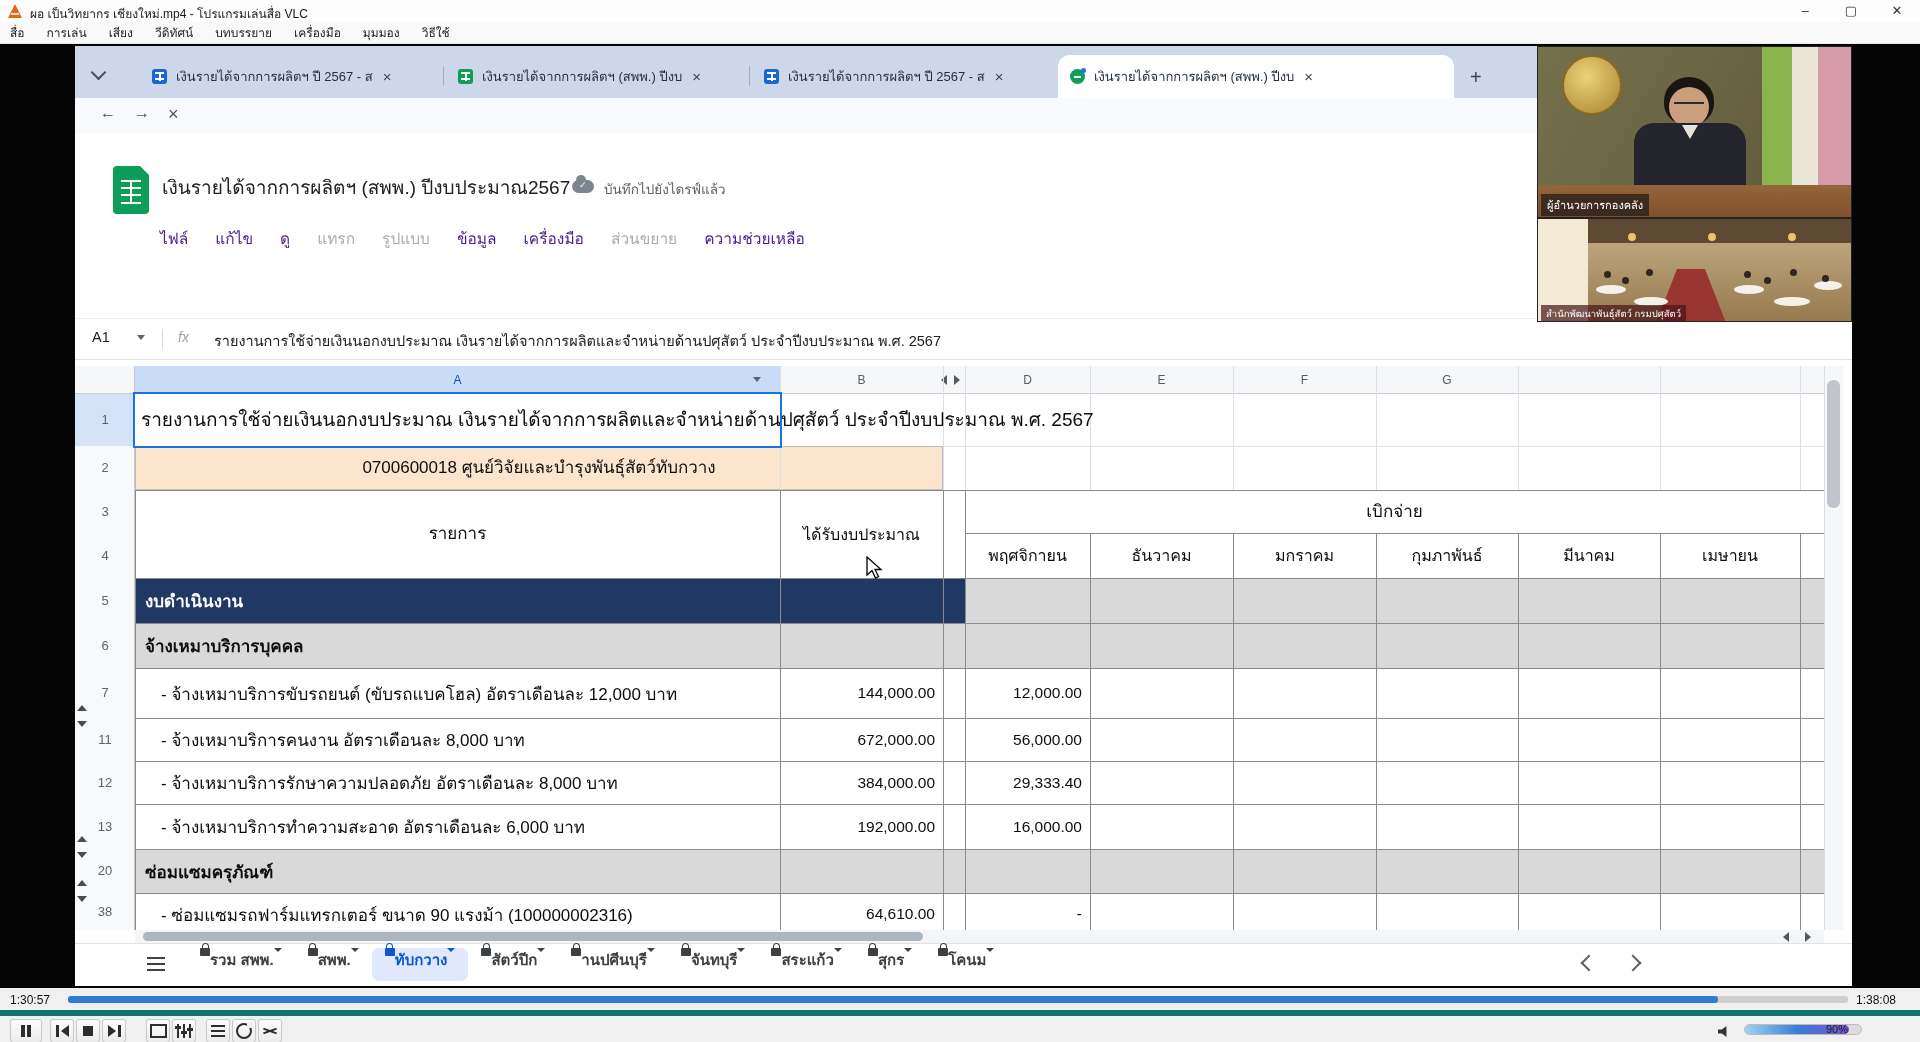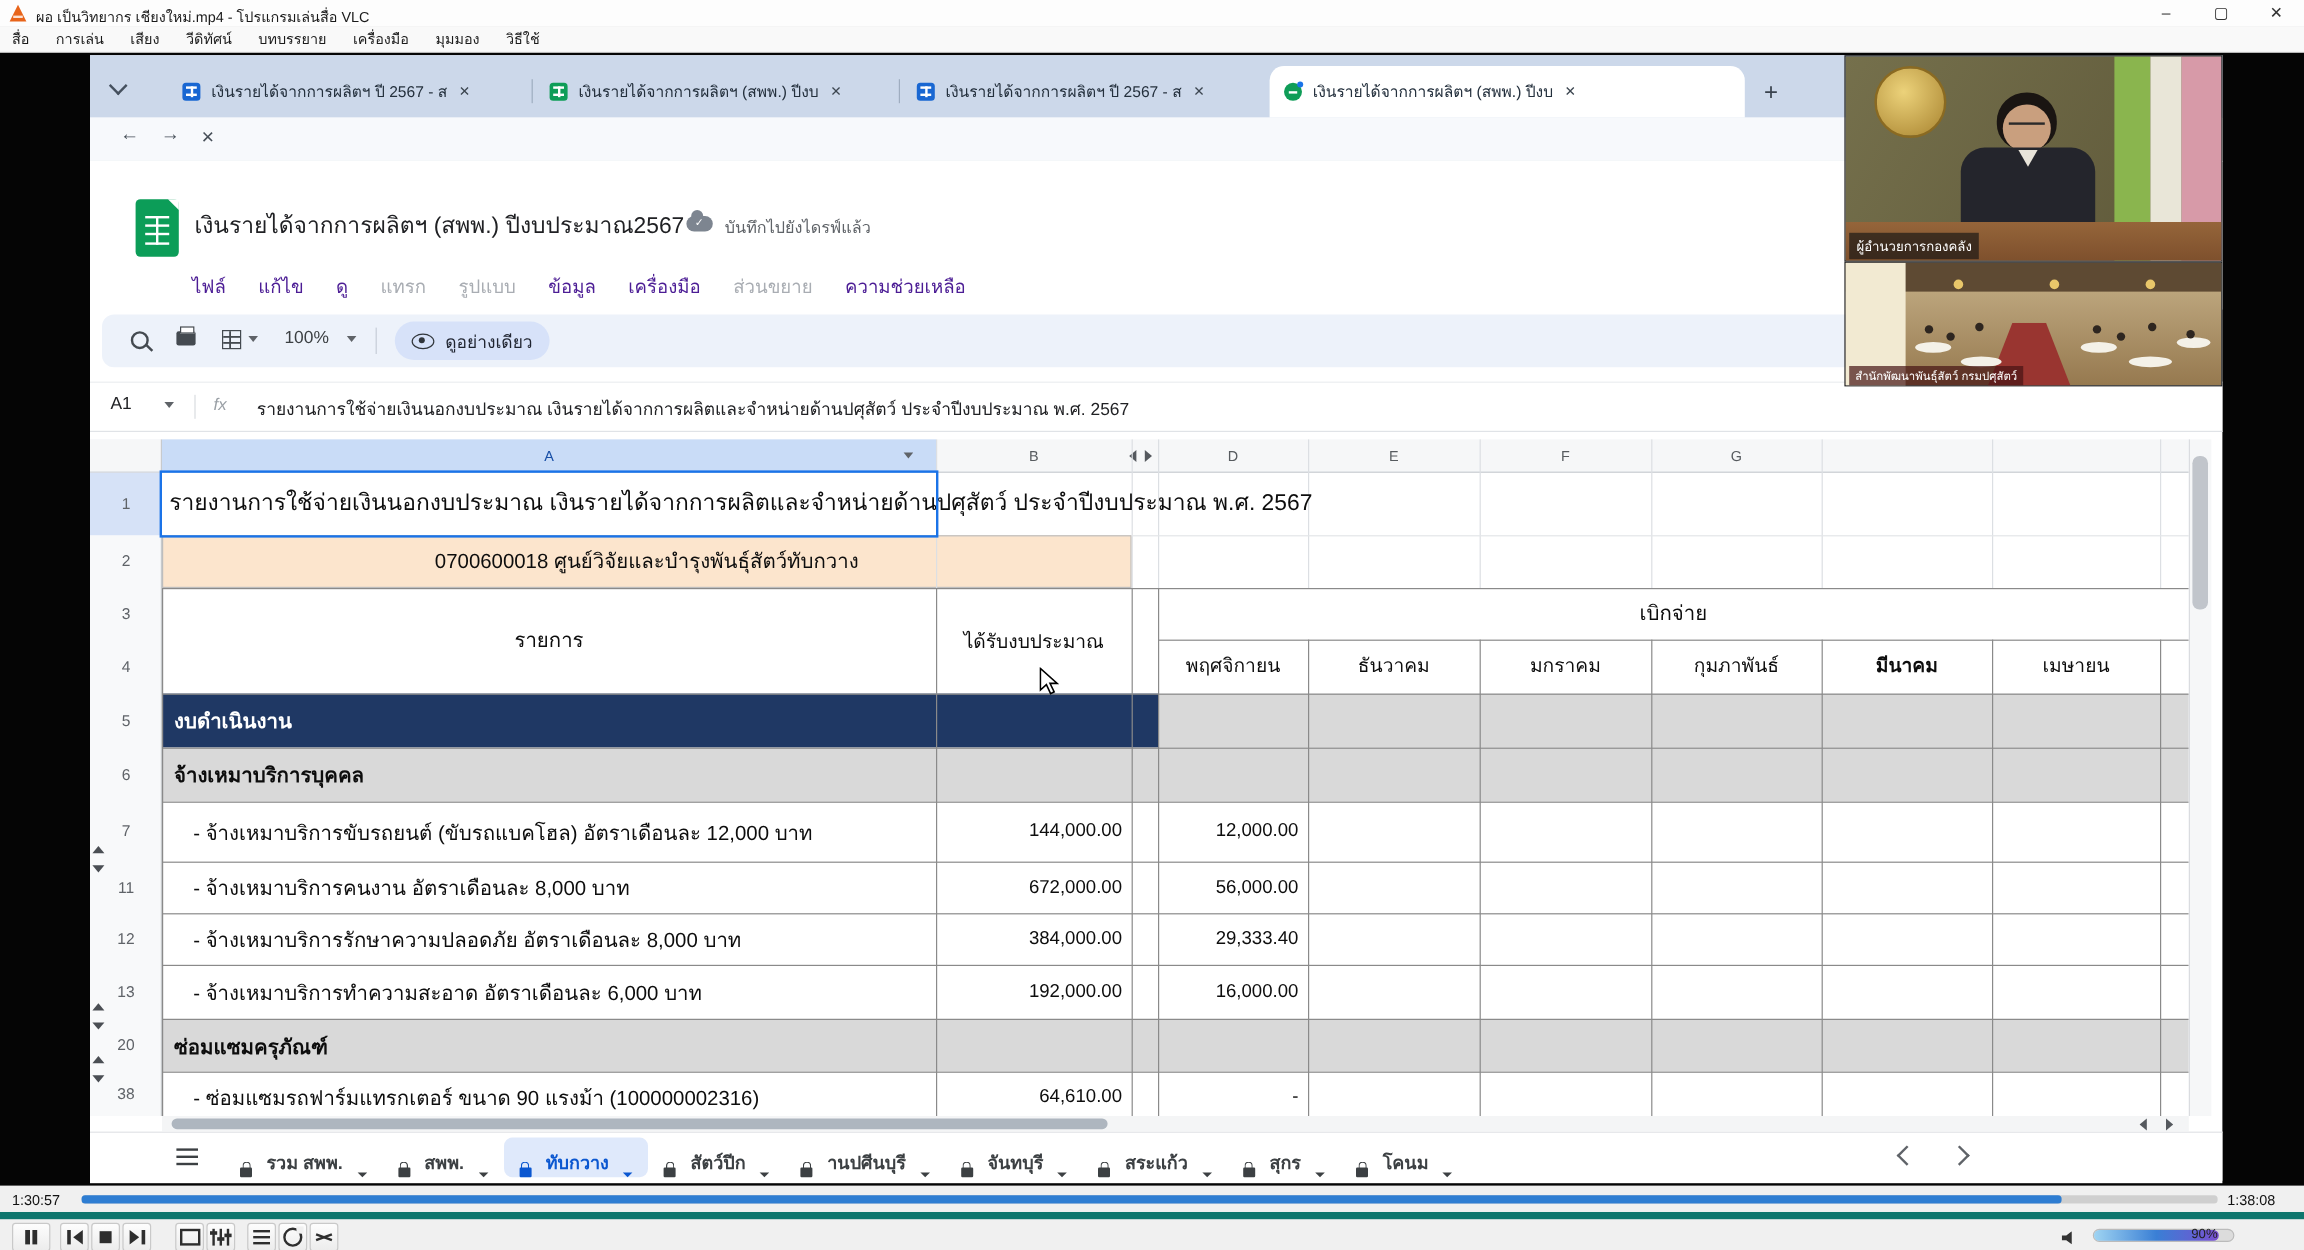--- a/index.html
+++ b/index.html
@@ -103,21 +103,21 @@
   .tri-d{width:0;height:0;border-left:5px solid transparent;border-right:5px solid transparent;border-top:6px solid #4a4e53;}
   .vsb{left:1749px;top:0;width:19px;height:564px;background:#f6f7f8;border-left:1px solid #dadce0;box-sizing:border-box;}
   .vsb-thumb{left:1752px;top:14px;width:13px;height:128px;background:#c1c5cb;border-radius:6px;}
   .hsb{left:60px;top:564px;width:1689px;height:13px;background:#f4f5f6;}
   .hsb-thumb{left:68px;top:566px;width:780px;height:9px;background:#aeb6bf;border-radius:5px;}
   
   .stbar{left:75px;top:899px;width:1777px;height:41px;background:#fff;border-top:1px solid #e1e3e6;box-sizing:border-box;}
   .allsheets{left:72px;top:13px;width:18px;height:14px;
      background:linear-gradient(#3c4043 0 0) 0 0/100% 2px no-repeat,linear-gradient(#3c4043 0 0) 0 6px/100% 2px no-repeat,linear-gradient(#3c4043 0 0) 0 12px/100% 2px no-repeat;}
   .stabs{left:112px;top:3px;height:35px;display:flex;align-items:center;}
-  .stab{display:flex;align-items:flex-end;gap:12px;height:33px;padding:0 13px;border-radius:7px;color:#3c4043;}
+  .stab{display:flex;align-items:flex-start;gap:0;height:33px;padding:0 13px;border-radius:7px;color:#3c4043;}
   .stab .lbl{font-size:15px;font-weight:bold;}
   .stab.active{background:#dfe9fb;color:#0b57d0;}
   .lockic{width:10px;height:8px;background:currentColor;border-radius:1px;position:relative;}
   .lockic:before{content:"";position:absolute;left:1.5px;top:-5px;width:7px;height:6px;border:1.5px solid currentColor;border-bottom:none;border-radius:4px 4px 0 0;box-sizing:border-box;}
   .scaret{width:0;height:0;border-left:4px solid transparent;border-right:4px solid transparent;border-top:4px solid currentColor;}
   .stnav{top:13px;width:10px;height:10px;border-left:2px solid #5f6368;border-bottom:2px solid #5f6368;}
   
   .cam{left:1537px;top:2px;width:315px;}
   .camtop{left:0;top:0;width:315px;height:172px;background:linear-gradient(120deg,#75704c,#5d5738);border:1px solid #222;box-sizing:border-box;overflow:hidden;}
   .emblem{left:24px;top:8px;width:56px;height:56px;border-radius:50%;background:radial-gradient(circle at 40% 35%,#ecd27a,#a8832f);border:2px solid #8a6a22;}
@@ -236,33 +236,20 @@
           <span>ดู</span>
           <span class="dis">แทรก</span>
           <span class="dis">รูปแบบ</span>
           <span>ข้อมูล</span>
           <span>เครื่องมือ</span>
           <span class="dis">ส่วนขยาย</span>
           <span>ความช่วยเหลือ</span>
         </div>
       </div>
 
-      <div class="a gstoolbar">
-        <span class="a searchic"></span>
-        <span class="a printic"></span>
-        <span class="a gridic"></span>
-        <span class="a caret" style="left:122px;top:18px;"></span>
-        <span class="a zoomtxt">100%</span>
-        <span class="a caret" style="left:204px;top:18px;"></span>
-        <span class="a tooldiv"></span>
-        <div class="a viewchip">
-          <span class="eyeic"></span>
-          <span class="lbl">ดูอย่างเดียว</span>
-        </div>
-      </div>
 
       <div class="a fbar">
         <span class="a namebox">A1</span>
         <span class="a caret" style="left:62px;top:16px;"></span>
         <span class="a fbdiv"></span>
         <span class="a fxic">fx</span>
         <span class="a fxtext nw">รายงานการใช้จ่ายเงินนอกงบประมาณ เงินรายได้จากการผลิตและจำหน่ายด้านปศุสัตว์ ประจำปีงบประมาณ พ.ศ. 2567</span>
       </div>
     </div>
 
@@ -343,21 +330,21 @@
       <div class="a nw" style="left:66px;top:28px;height:52px;line-height:52px;font-size:19px;color:#0d0d0d;">รายงานการใช้จ่ายเงินนอกงบประมาณ เงินรายได้จากการผลิตและจำหน่ายด้านปศุสัตว์ ประจำปีงบประมาณ พ.ศ. 2567</div>
       <div class="a selbox" style="left:58px;top:26px;width:649px;height:56px;"></div>
       <div class="a" style="left:60px;top:80px;width:808px;height:44px;line-height:44px;text-align:center;font-size:17px;color:#0d0d0d;">0700600018 ศูนย์วิจัยและบำรุงพันธุ์สัตว์ทับกวาง</div>
       <div class="a" style="left:705px;top:124px;width:163px;height:88px;display:flex;align-items:center;justify-content:center;font-size:16px;color:#0d0d0d;">ได้รับงบประมาณ</div>
       <div class="a" style="left:60px;top:124px;width:645px;height:88px;line-height:88px;text-align:center;font-size:17px;color:#0d0d0d;">รายการ</div>
       <div class="a" style="left:890px;top:124px;width:859px;height:43px;line-height:43px;text-align:center;font-size:17px;color:#0d0d0d;">เบิกจ่าย</div>
       <div class="a" style="left:890px;top:167px;width:125px;height:45px;line-height:45px;text-align:center;font-size:16px;color:#0d0d0d;">พฤศจิกายน</div>
       <div class="a" style="left:1015px;top:167px;width:143px;height:45px;line-height:45px;text-align:center;font-size:16px;color:#0d0d0d;">ธันวาคม</div>
       <div class="a" style="left:1158px;top:167px;width:143px;height:45px;line-height:45px;text-align:center;font-size:16px;color:#0d0d0d;">มกราคม</div>
       <div class="a" style="left:1301px;top:167px;width:142px;height:45px;line-height:45px;text-align:center;font-size:16px;color:#0d0d0d;">กุมภาพันธ์</div>
-      <div class="a" style="left:1443px;top:167px;width:142px;height:45px;line-height:45px;text-align:center;font-size:16px;color:#0d0d0d;font-weight:bold;">มีนาคม</div>
+      <div class="a" style="left:1443px;top:167px;width:142px;height:45px;line-height:45px;text-align:center;font-size:16px;color:#0d0d0d;">มีนาคม</div>
       <div class="a" style="left:1585px;top:167px;width:140px;height:45px;line-height:45px;text-align:center;font-size:16px;color:#0d0d0d;">เมษายน</div>
 
       <div class="a cellA" style="top:257px;height:45px;padding-left:10px;font-weight:bold;">จ้างเหมาบริการบุคคล</div>
       <div class="a cellA" style="top:212px;height:45px;padding-left:10px;font-weight:bold;color:#fff;">งบดำเนินงาน</div>
       <div class="a cellA nw" style="top:302px;height:50px;padding-left:26px;">- จ้างเหมาบริการขับรถยนต์ (ขับรถแบคโฮล) อัตราเดือนละ 12,000 บาท</div>
       <div class="a num" style="left:705px;top:302px;width:155px;height:50px;line-height:50px;">144,000.00</div>
       <div class="a num" style="left:890px;top:302px;width:117px;height:50px;line-height:50px;">12,000.00</div>
       <div class="a cellA nw" style="top:352px;height:43px;padding-left:26px;">- จ้างเหมาบริการคนงาน อัตราเดือนละ 8,000 บาท</div>
       <div class="a num" style="left:705px;top:352px;width:155px;height:43px;line-height:43px;">672,000.00</div>
       <div class="a num" style="left:890px;top:352px;width:117px;height:43px;line-height:43px;">56,000.00</div>

